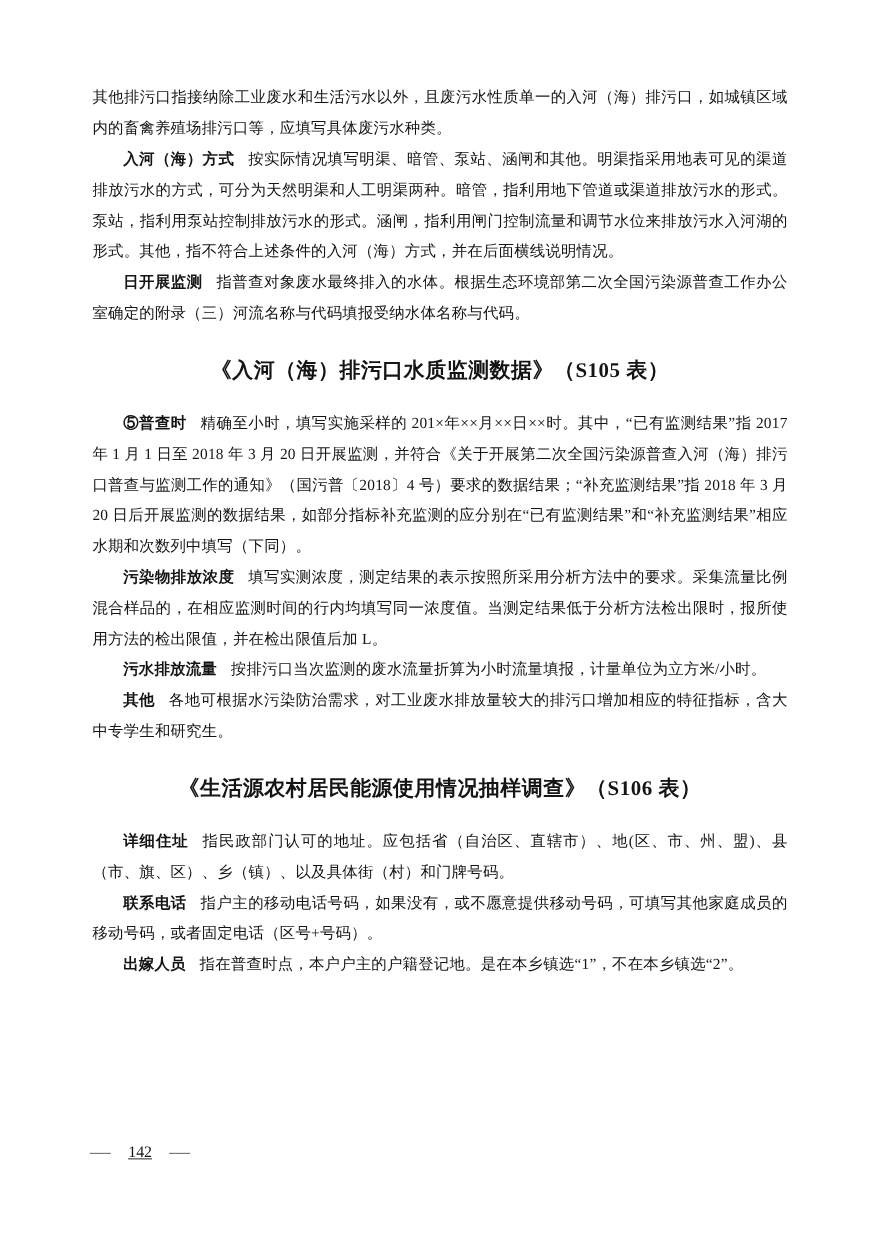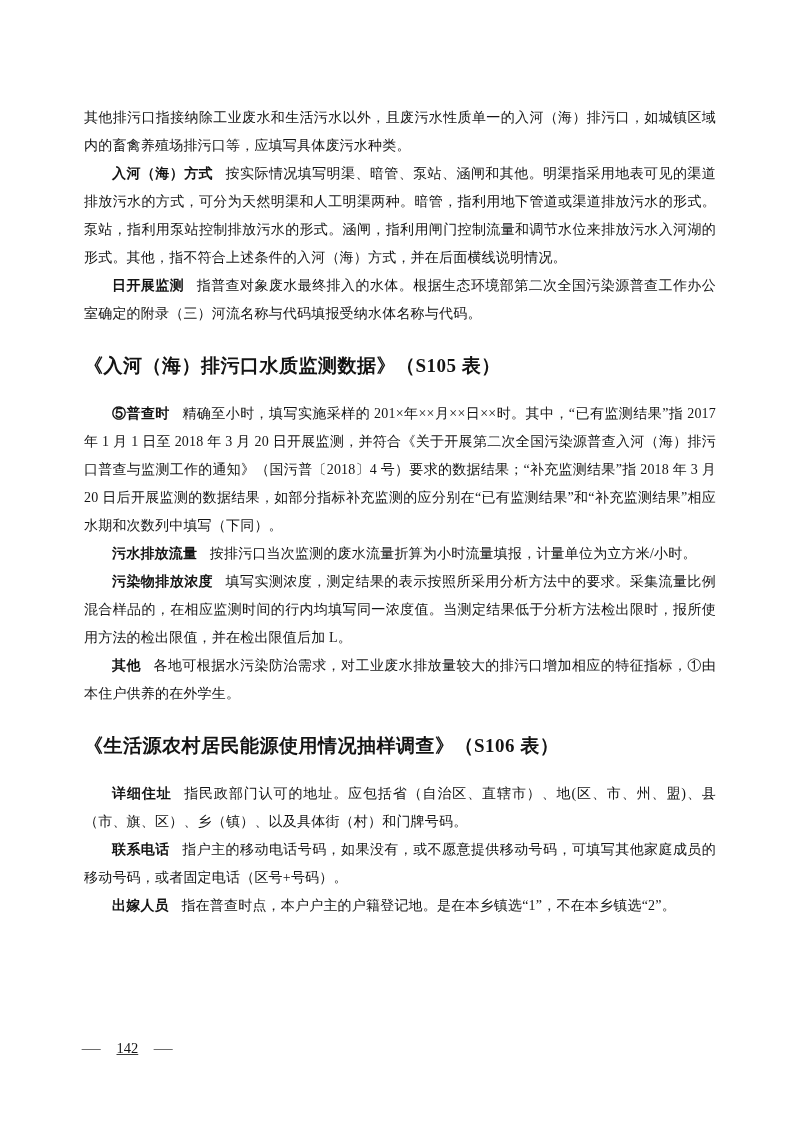--- a/index.html
+++ b/index.html
@@ -6,40 +6,41 @@
   body {
     width: 800px;
     height: 1131px;
     background: #ffffff;
     color: #141414;
     font-family: "Liberation Serif", "DejaVu Serif", serif;
     position: relative;
     overflow: hidden;
   }
   .page-content {
-    padding: 104px 84px 0 84px;
+    padding: 76px 84px 0 84px;
   }
   .para {
     margin: 0;
     font-size: 14px;
     line-height: 28px;
     text-align: justify;
     text-indent: 2em;
     letter-spacing: 0.2px;
   }
   .para.noindent { text-indent: 0; }
   .plabel {
     font-weight: bold;
     margin-right: 0.9em;
   }
   .plabel:empty { display: none; margin: 0; }
   .doc-heading {
     font-size: 19px;
     line-height: 32px;
     font-weight: bold;
+    text-align: center;
     margin: 22px 0 18px 0;
     letter-spacing: 0.5px;
   }
   .page-footer {
     position: absolute;
     left: 84px;
     top: 1036px;
     font-size: 14.5px;
     line-height: 24px;
     color: #3a3a3a;
@@ -56,25 +57,25 @@
   <p class="para noindent"><span>其他排污口指接纳除工业废水和生活污水以外，且废污水性质单一的入河（海）排污口，如城镇区域内的畜禽养殖场排污口等，应填写具体废污水种类。</span></p>
 
   <p class="para"><b class="plabel">入河（海）方式</b><span>按实际情况填写明渠、暗管、泵站、涵闸和其他。明渠指采用地表可见的渠道排放污水的方式，可分为天然明渠和人工明渠两种。暗管，指利用地下管道或渠道排放污水的形式。泵站，指利用泵站控制排放污水的形式。涵闸，指利用闸门控制流量和调节水位来排放污水入河湖的形式。其他，指不符合上述条件的入河（海）方式，并在后面横线说明情况。</span></p>
 
   <p class="para"><b class="plabel">日开展监测</b><span>指普查对象废水最终排入的水体。根据生态环境部第二次全国污染源普查工作办公室确定的附录（三）河流名称与代码填报受纳水体名称与代码。</span></p>
 
   <h2 class="doc-heading">《入河（海）排污口水质监测数据》（S105 表）</h2>
 
   <p class="para"><b class="plabel">⑤普查时</b><span>精确至小时，填写实施采样的 201×年××月××日××时。其中，“已有监测结果”指 2017 年 1 月 1 日至 2018 年 3 月 20 日开展监测，并符合《关于开展第二次全国污染源普查入河（海）排污口普查与监测工作的通知》（国污普〔2018〕4 号）要求的数据结果；“补充监测结果”指 2018 年 3 月 20 日后开展监测的数据结果，如部分指标补充监测的应分别在“已有监测结果”和“补充监测结果”相应水期和次数列中填写（下同）。</span></p>
 
+  <p class="para"><b class="plabel">污染物排放浓度</b><span>填写实测浓度，测定结果的表示按照所采用分析方法中的要求。采集流量比例混合样品的，在相应监测时间的行内均填写同一浓度值。当测定结果低于分析方法检出限时，报所使用方法的检出限值，并在检出限值后加 L。</span></p>
+
   <p class="para"><b class="plabel">污水排放流量</b><span>按排污口当次监测的废水流量折算为小时流量填报，计量单位为立方米/小时。</span></p>
 
-  <p class="para"><b class="plabel">污染物排放浓度</b><span>填写实测浓度，测定结果的表示按照所采用分析方法中的要求。采集流量比例混合样品的，在相应监测时间的行内均填写同一浓度值。当测定结果低于分析方法检出限时，报所使用方法的检出限值，并在检出限值后加 L。</span></p>
-
-  <p class="para"><b class="plabel">其他</b><span>各地可根据水污染防治需求，对工业废水排放量较大的排污口增加相应的特征指标，①由本住户供养的在外学生。</span></p>
+  <p class="para"><b class="plabel">其他</b><span>各地可根据水污染防治需求，对工业废水排放量较大的排污口增加相应的特征指标，含大中专学生和研究生。</span></p>
 
   <h2 class="doc-heading">《生活源农村居民能源使用情况抽样调查》（S106 表）</h2>
 
 
   <p class="para"><b class="plabel">详细住址</b><span>指民政部门认可的地址。应包括省（自治区、直辖市）、地(区、市、州、盟)、县（市、旗、区）、乡（镇）、以及具体街（村）和门牌号码。</span></p>
 
   <p class="para"><b class="plabel">联系电话</b><span>指户主的移动电话号码，如果没有，或不愿意提供移动号码，可填写其他家庭成员的移动号码，或者固定电话（区号+号码）。</span></p>
 
   <p class="para"><b class="plabel">出嫁人员</b><span>指在普查时点，本户户主的户籍登记地。是在本乡镇选“1”，不在本乡镇选“2”。</span></p>
 

